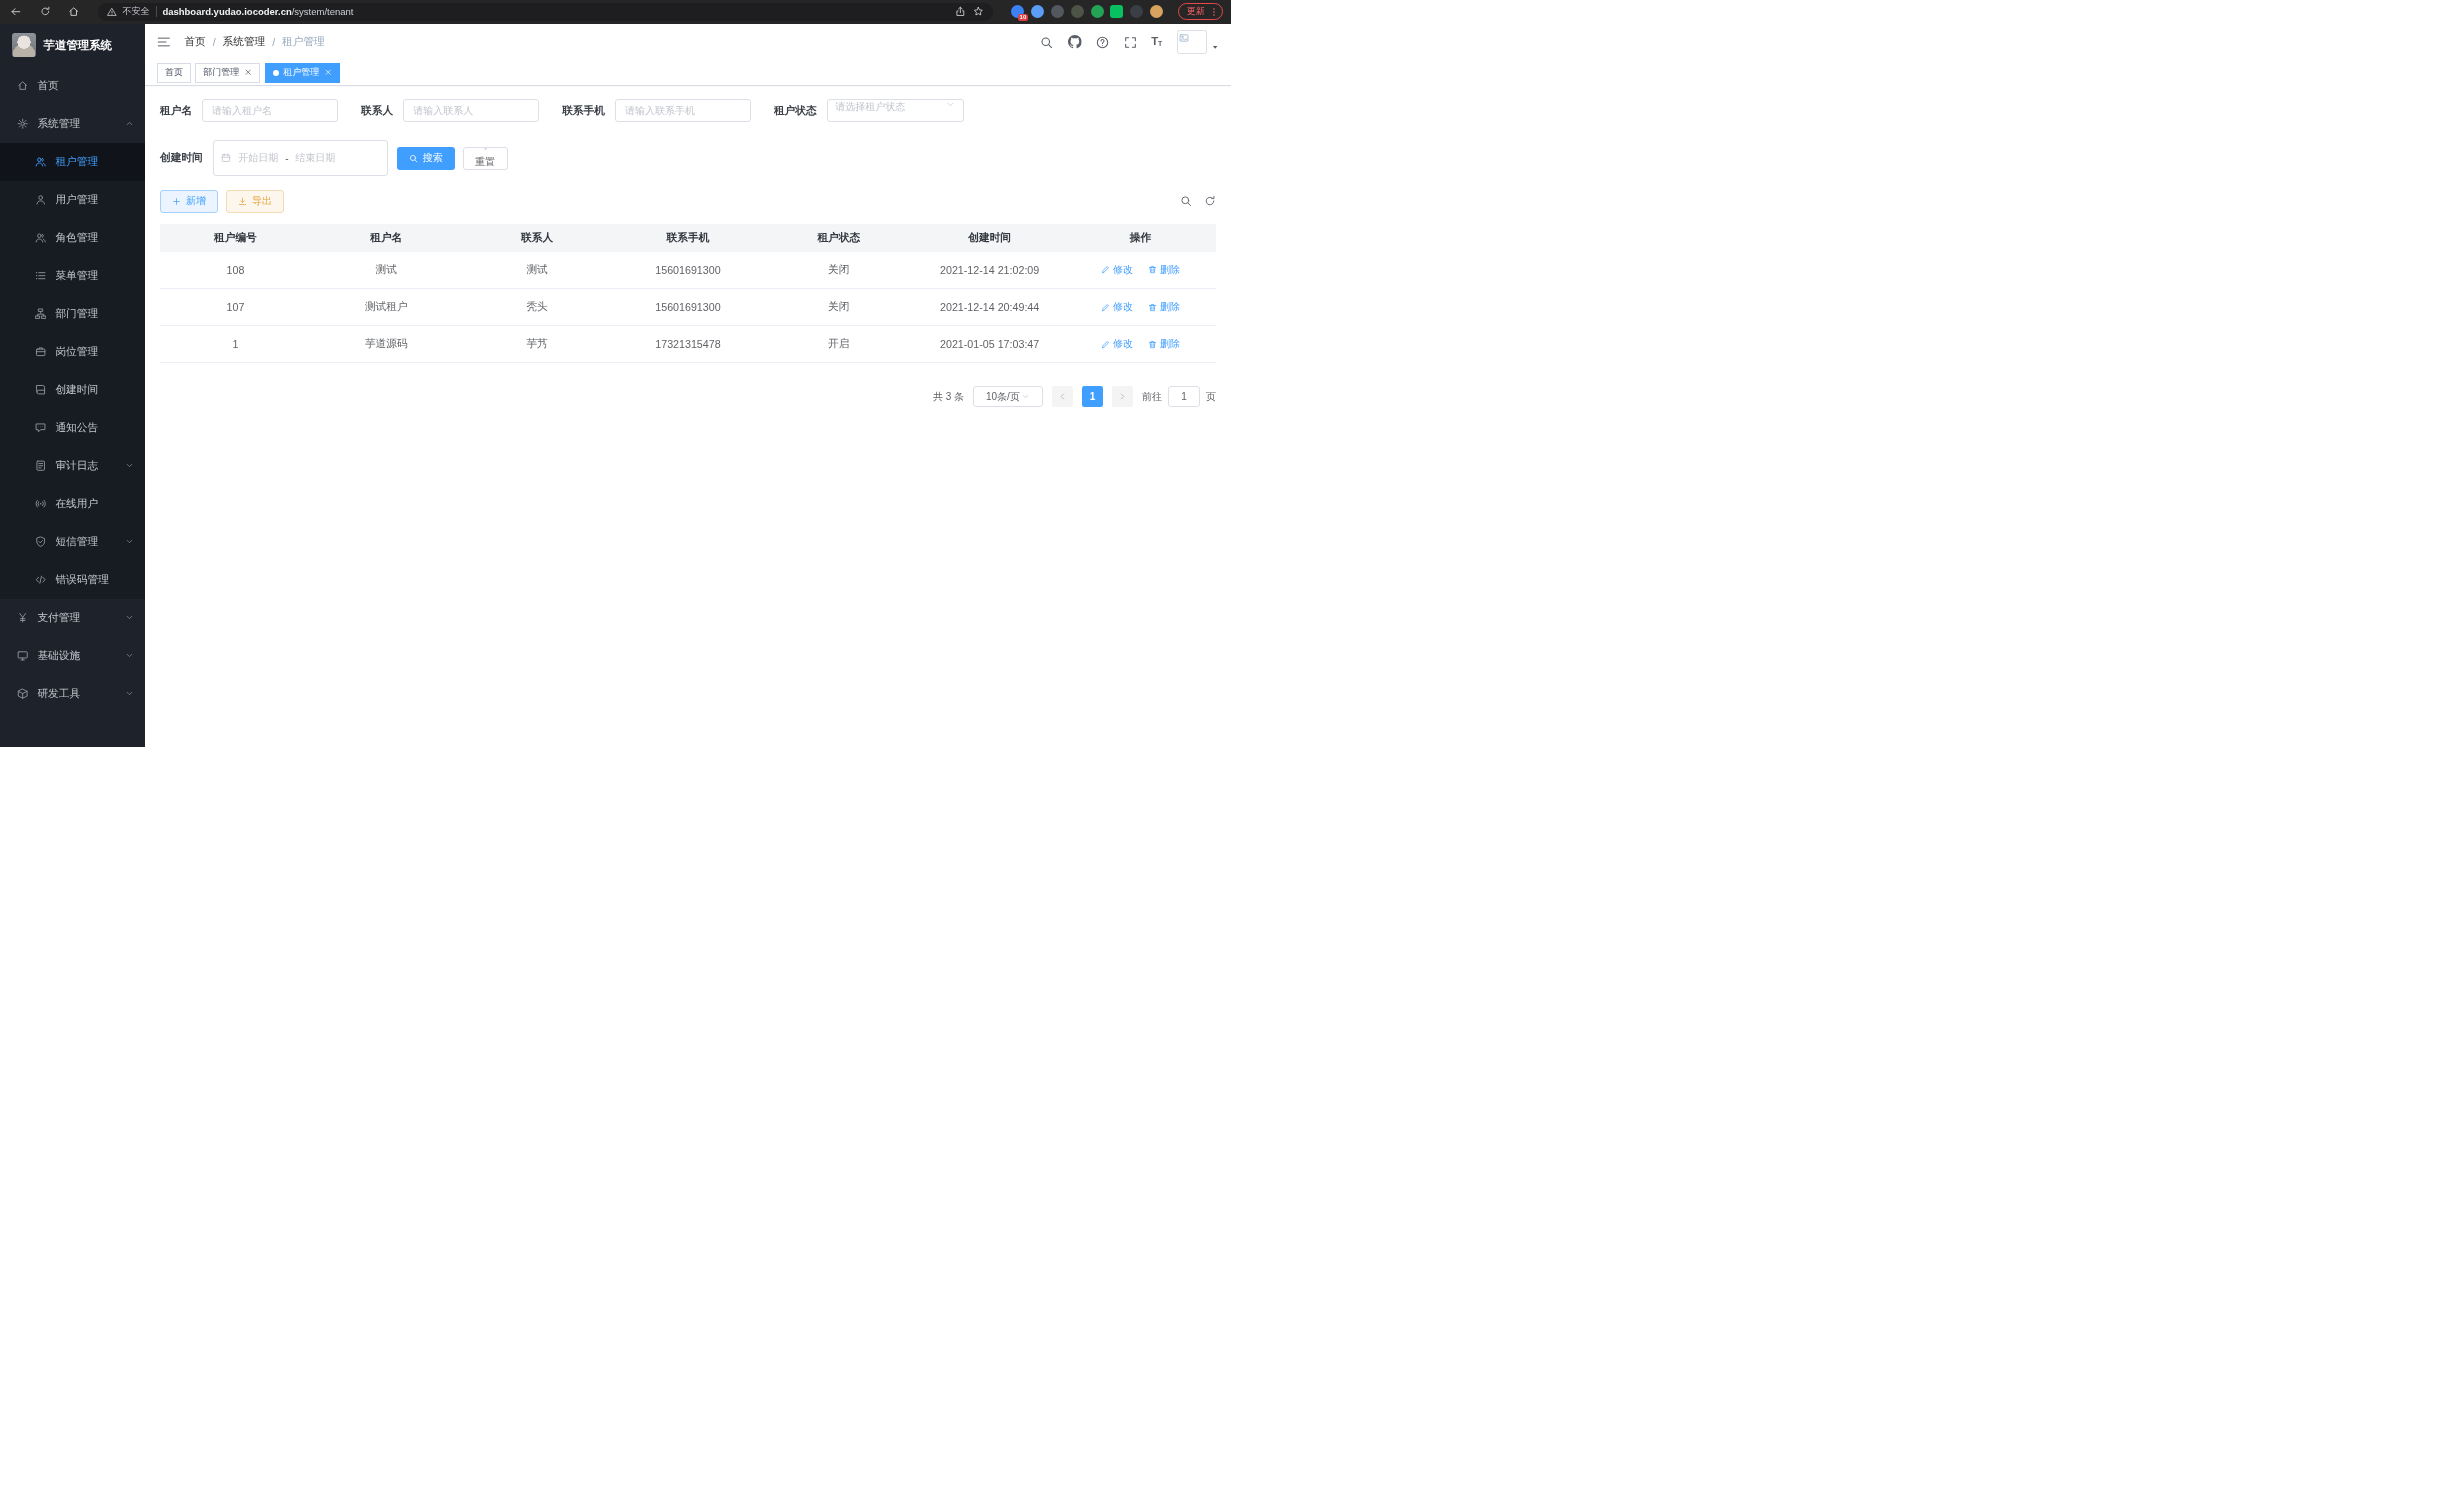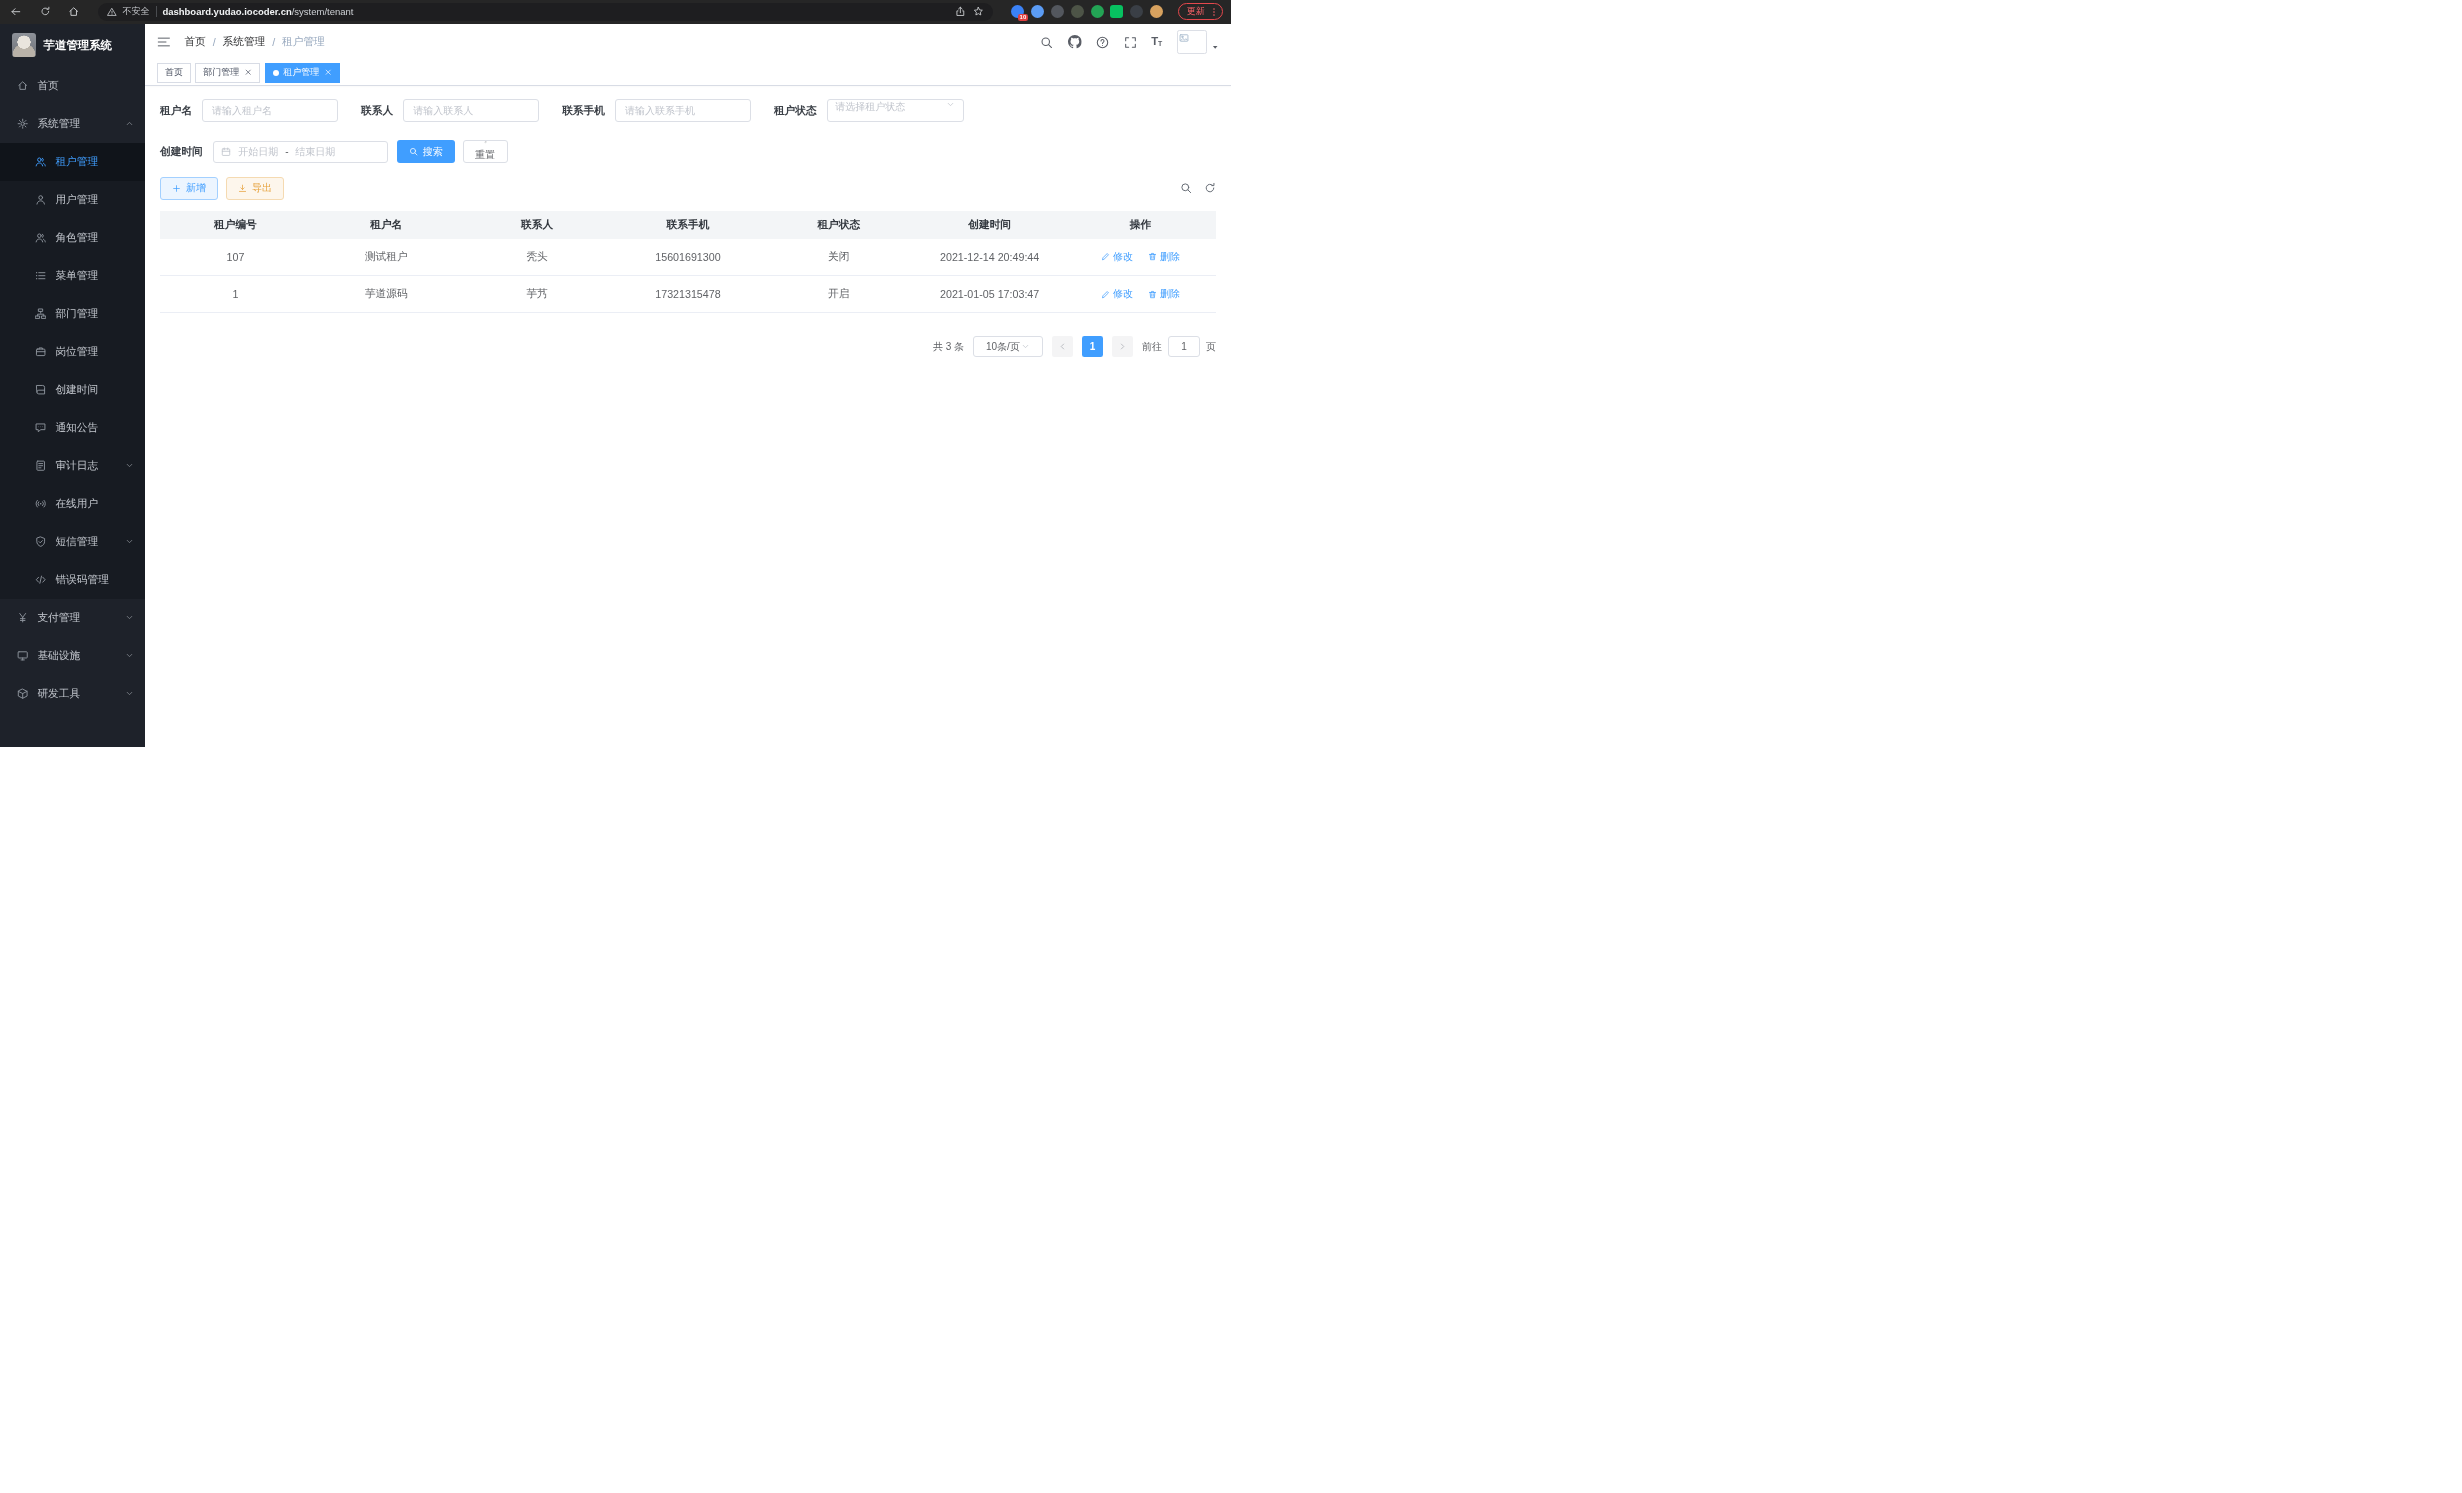--- a/index.html
+++ b/index.html
@@ -75,21 +75,21 @@
   
   .content { flex:1; padding:13.7px 15px; overflow:hidden; }
   .filter-row { display:flex; align-items:center; margin-bottom:18px; }
   .f-item { display:flex; align-items:center; margin-right:23px; }
   .f-label { font-weight:bold; color:#3c4148; margin-right:10px; white-space:nowrap; }
   .input { width:136px; height:23px; border:0.8px solid #dcdfe6; border-radius:3px; padding:0 9px; font-size:10px; color:#606266; background:#fff; outline:none; font-family:inherit; }
   .input::placeholder { color:#c0c4cc; }
   .select-box { width:137px; height:23px; border:0.8px solid #dcdfe6; border-radius:3px; display:flex; align-items:flex-start; justify-content:space-between; padding:0 7.6px; cursor:pointer; background:#fff; }
   .placeholder-text { color:#c0c4cc; font-size:10px; }
   .sel-caret { width:9px; height:9px; color:#c0c4cc; }
-  .date-range { width:175px; height:22px; border:0.8px solid #dcdfe6; border-radius:3px; display:flex; align-items:center; padding:0 7.6px; gap:6.9px; background:#fff; cursor:pointer; }
+  .date-range { width:175px; height:36px; border:0.8px solid #dcdfe6; border-radius:3px; display:flex; align-items:center; padding:0 7.6px; gap:6.9px; background:#fff; cursor:pointer; }
   .date-ic { width:10px; height:10px; color:#c0c4cc; flex:none; }
   .date-sep { color:#606266; font-size:10px; }
   .btn { height:23px; border-radius:3px; font-size:10px; display:inline-flex; align-items:center; gap:4.6px; padding:0 11.4px; border:0.8px solid transparent; cursor:pointer; background:#fff; font-family:inherit; white-space:nowrap; }
   .btn .b-ic { width:9px; height:9px; }
   .btn-search { background:#409eff; color:#fff; margin-left:9px; }
   .btn-reset { border-color:#dcdfe6; color:#606266; margin-left:7.6px;flex-direction:column; }
   .btn-add { background:#ecf5ff; border-color:#a3d0ff; color:#409eff; }
   .btn-export { background:#fdf6ec; border-color:#f5dab1; color:#e6a23c; }
 
   .toolbar-row { display:flex; align-items:center; gap:7.6px; margin:1.5px 0 10.7px; }
@@ -596,20 +596,42 @@
             <th>租户编号</th>
             <th>租户名</th>
             <th>联系人</th>
             <th>联系手机</th>
             <th>租户状态</th>
             <th>创建时间</th>
             <th>操作</th>
           </tr>
         </thead>
         <tbody>
+          <tr>
+            <td>108</td>
+            <td>测试</td>
+            <td>测试</td>
+            <td>15601691300</td>
+            <td>关闭</td>
+            <td>2021-12-14 21:02:09</td>
+            <td>
+              <span class="op-link">
+                  <svg class="ic op-ic" viewBox="0 0 12 12" width="9" height="9">
+                    <use href="#i-pencil"></use>
+                  </svg>
+                  <span>修改</span>
+                </span>
+              <span class="op-link">
+                  <svg class="ic op-ic" viewBox="0 0 12 12" width="9" height="9">
+                    <use href="#i-trash"></use>
+                  </svg>
+                  <span>删除</span>
+                </span>
+            </td>
+          </tr>
           <tr>
             <td>107</td>
             <td>测试租户</td>
             <td>秃头</td>
             <td>15601691300</td>
             <td>关闭</td>
             <td>2021-12-14 20:49:44</td>
             <td>
               <span class="op-link">
                   <svg class="ic op-ic" viewBox="0 0 12 12" width="9" height="9">

